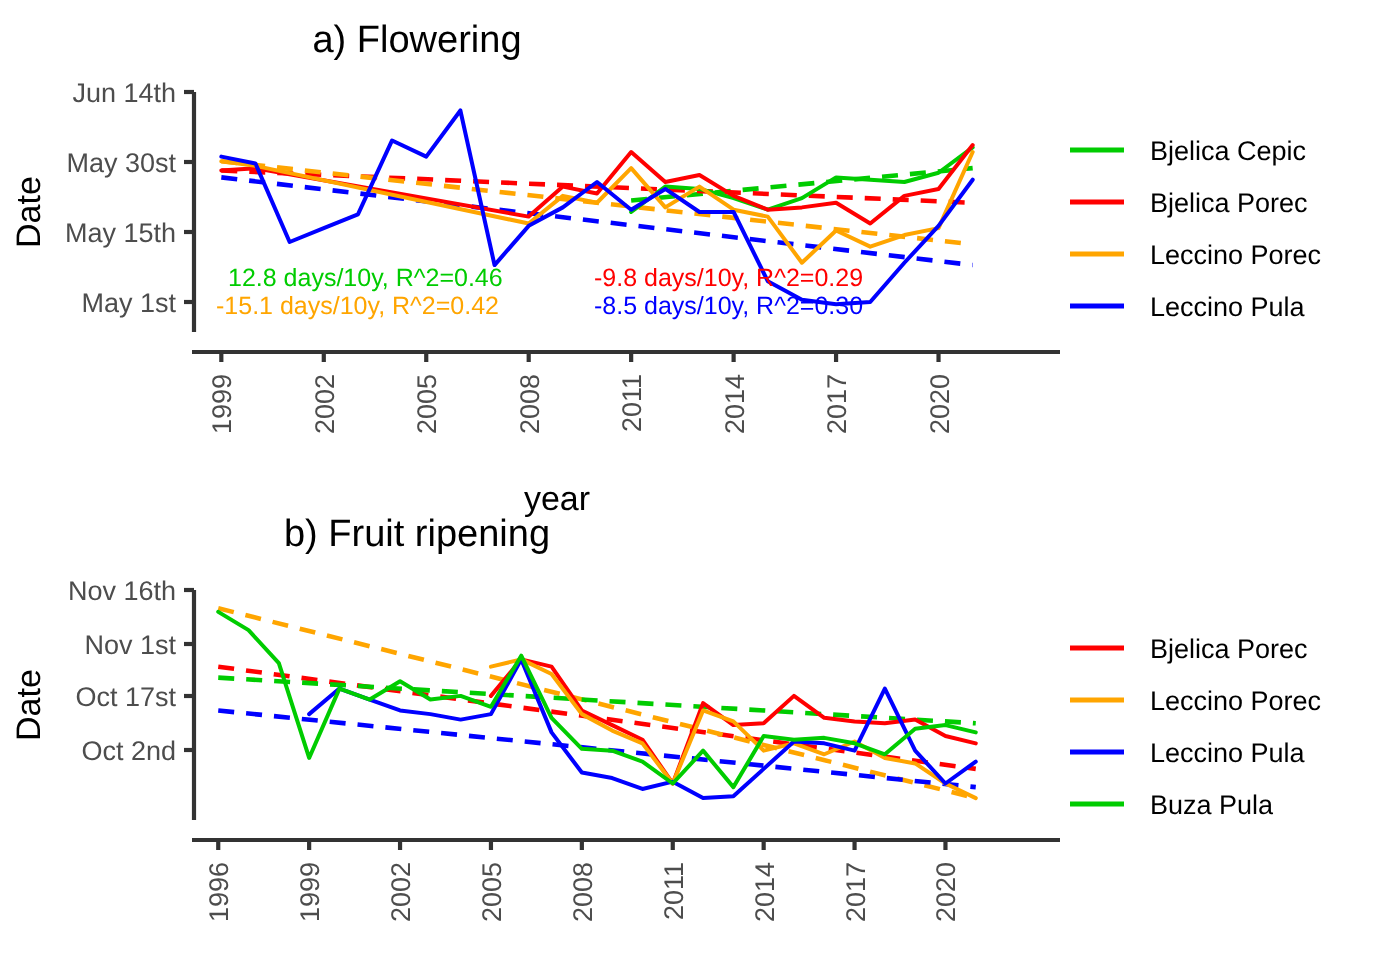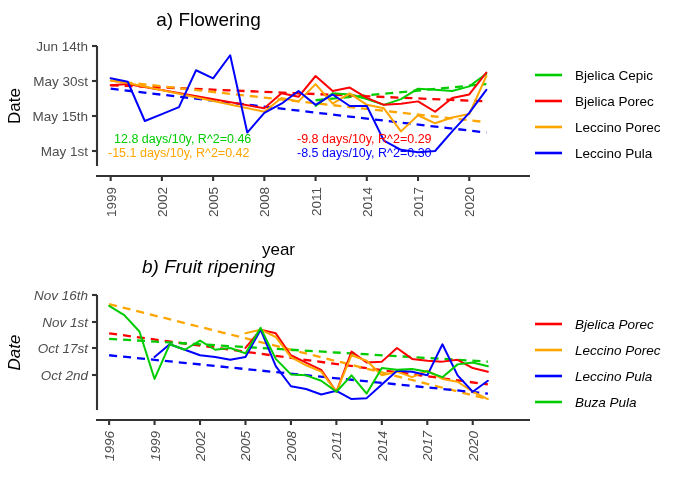--- a/index.html
+++ b/index.html
@@ -4,21 +4,21 @@
 <style>
   html,body{margin:0;padding:0;background:#ffffff;}
   body{
     width:692px;height:487px;position:relative;overflow:hidden;
     font-family:"Liberation Sans","DejaVu Sans",sans-serif;
     color:#000;
   }
   .figure{position:absolute;left:0;top:0;width:596px;height:487px;}
   .panel{position:absolute;left:0;width:692px;}
   #panel-a{top:0;height:240px;}
-  #panel-b{top:247px;height:240px;font-style:italic;}
+  #panel-b{top:247px;height:240px;}
   svg{display:block;overflow:visible;}
   .ptitle{font-size:19px;fill:#000;font-family:"Liberation Sans","DejaVu Sans",sans-serif;}
   .axlabel{font-size:17px;fill:#000;font-family:"Liberation Sans","DejaVu Sans",sans-serif;}
   .ticktext{font-size:13.5px;fill:#4d4d4d;font-family:"Liberation Sans","DejaVu Sans",sans-serif;}
   .annot{font-size:12.5px;font-family:"Liberation Sans","DejaVu Sans",sans-serif;}
   .legtext{font-size:13.5px;fill:#000;font-family:"Liberation Sans","DejaVu Sans",sans-serif;}
   .axisline{stroke:#333333;stroke-width:2.1;fill:none;stroke-linecap:butt;}
   .tickmark{stroke:#333333;stroke-width:2.1;}
   .dataline{fill:none;stroke-width:2.0;stroke-linejoin:round;stroke-linecap:round;}
   .trendline{fill:none;stroke-width:2.3;stroke-dasharray:8 6;stroke-linecap:butt;}

